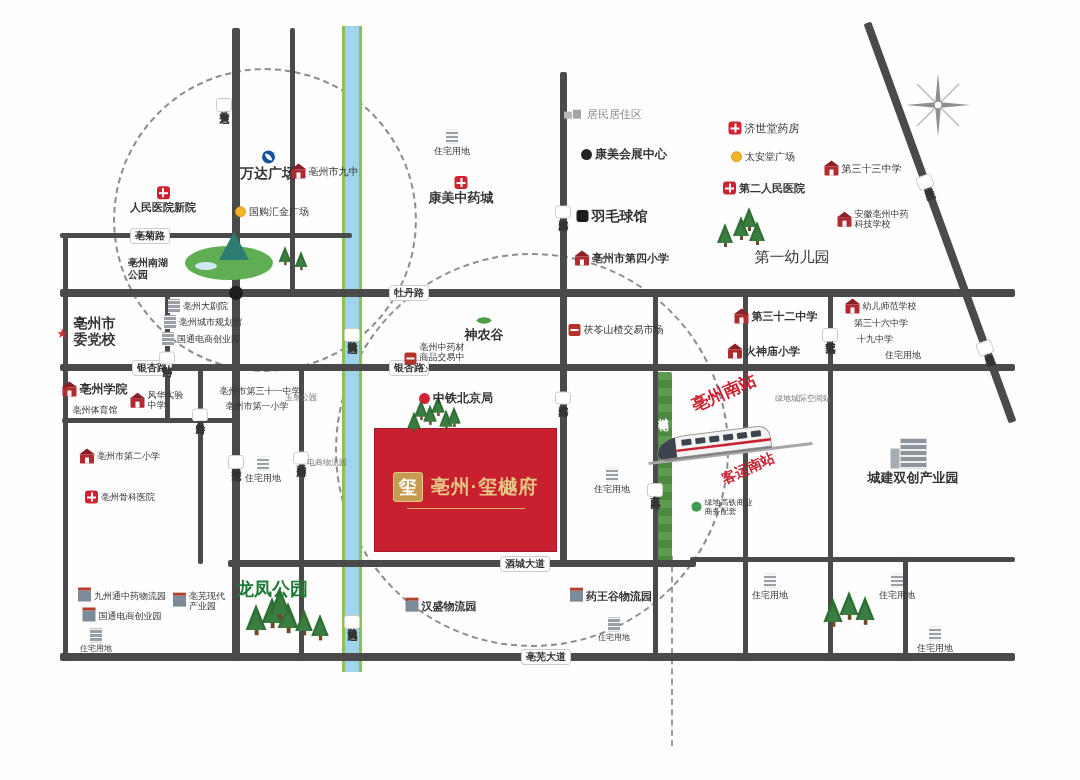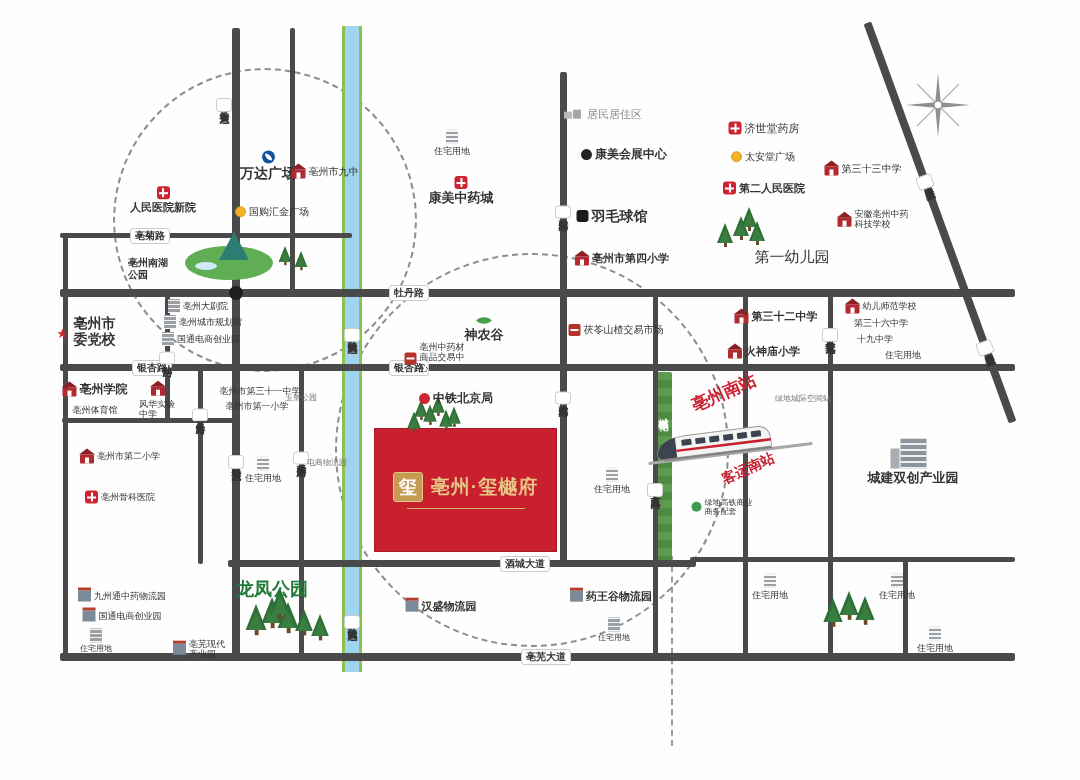--- a/index.html
+++ b/index.html
@@ -264,21 +264,21 @@
         <span class="poi-label" style="font-size: 9px;">住宅用地</span>
       </div>
       <div class="poi" style="left: 764px; top: 351px; transform: translate(-50%, -50%);">
         <span class="icon icon-school"></span>
         <span class="poi-label" style="font-size: 11px; font-weight: bold;">火神庙小学</span>
       </div>
       <div class="poi" style="left: 95px; top: 389px; transform: translate(-50%, -50%);">
         <span class="icon icon-school"></span>
         <span class="poi-label" style="font-size: 12px; font-weight: bold;">亳州学院</span>
       </div>
-      <div class="poi" style="left: 158px; top: 400px; transform: translate(-50%, -50%); flex-direction: column;">
+      <div class="poi" style="left: 158px; top: 400px; transform: translate(-50%, -50%);">
         <span class="icon icon-school"></span>
         <span class="poi-label" style="font-size: 9px; width: 38px; white-space: normal;">风华实验中学</span>
       </div>
       <div class="poi" style="left: 95px; top: 410px; transform: translate(-50%, -50%);">
         <span class="poi-label" style="font-size: 9px;">亳州体育馆</span>
       </div>
       <div class="poi" style="left: 260px; top: 391px; transform: translate(-50%, -50%);">
         <span class="poi-label" style="font-size: 9px;">亳州市第三十一中学</span>
       </div>
       <div class="poi" style="left: 257px; top: 406px; transform: translate(-50%, -50%);">
@@ -327,21 +327,21 @@
         <span class="icon icon-greendot"></span>
         <span class="poi-label" style="font-size: 8px; width: 52px; white-space: normal;">绿地高铁商业商务配套</span>
       </div>
       <div class="poi" style="left: 272px; top: 589px; transform: translate(-50%, -50%);">
         <span class="poi-label" style="font-size: 18px; font-weight: bold; color: rgb(31, 122, 54);">龙凤公园</span>
       </div>
       <div class="poi" style="left: 122px; top: 596px; transform: translate(-50%, -50%);">
         <span class="icon icon-factory"></span>
         <span class="poi-label" style="font-size: 9px;">九州通中药物流园</span>
       </div>
-      <div class="poi" style="left: 201px; top: 601px; transform: translate(-50%, -50%); margin-top: 48px;">
+      <div class="poi" style="left: 201px; top: 601px; transform: translate(-50%, -50%);">
         <span class="icon icon-factory"></span>
         <span class="poi-label" style="font-size: 9px; width: 40px; white-space: normal;">亳芜现代产业园</span>
       </div>
       <div class="poi" style="left: 122px; top: 616px; transform: translate(-50%, -50%);">
         <span class="icon icon-factory"></span>
         <span class="poi-label" style="font-size: 9px;">国通电商创业园</span>
       </div>
       <div class="poi stack" style="left: 96px; top: 641px; transform: translate(-50%, -50%);">
         <span class="icon icon-building"></span>
         <span class="poi-label" style="font-size: 8px;">住宅用地</span>

